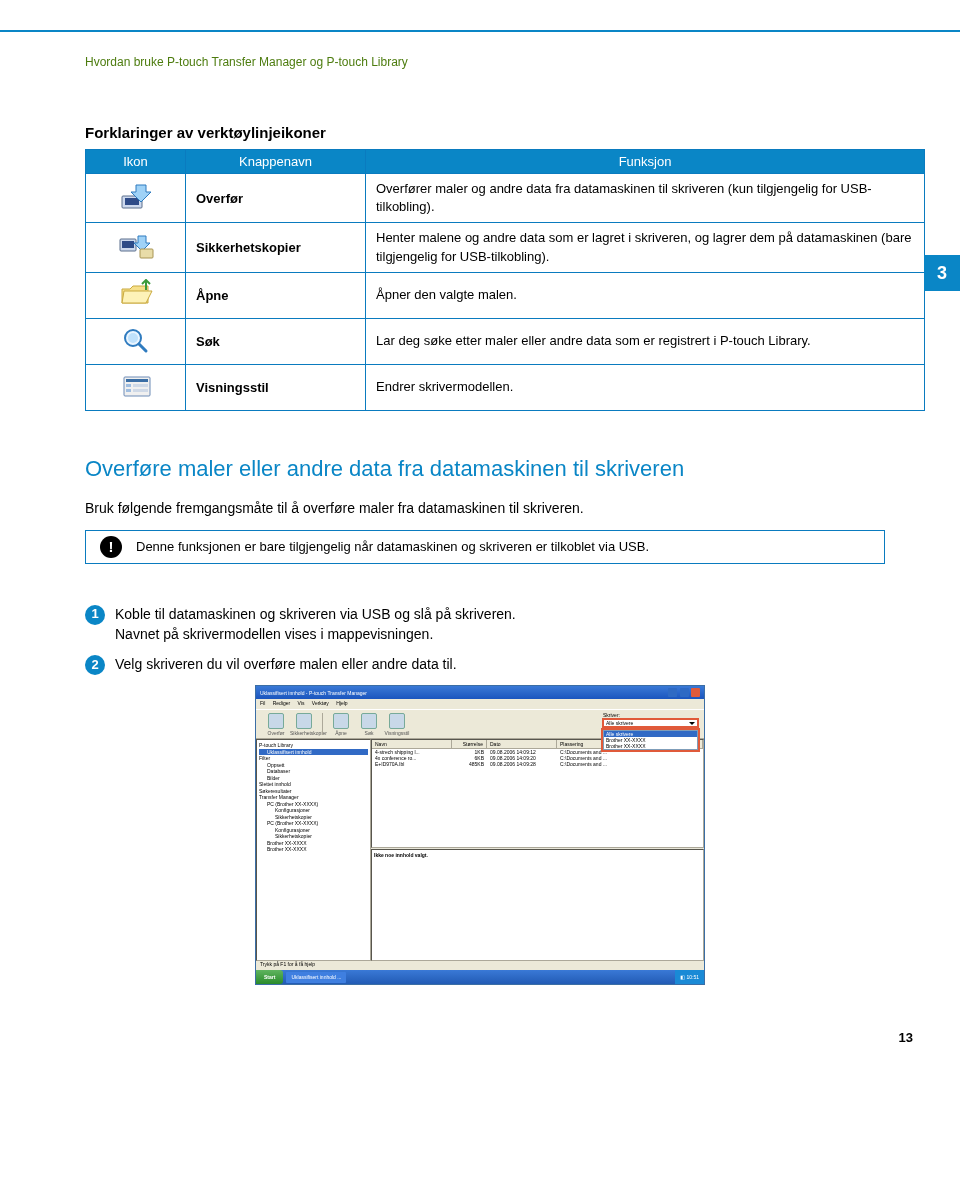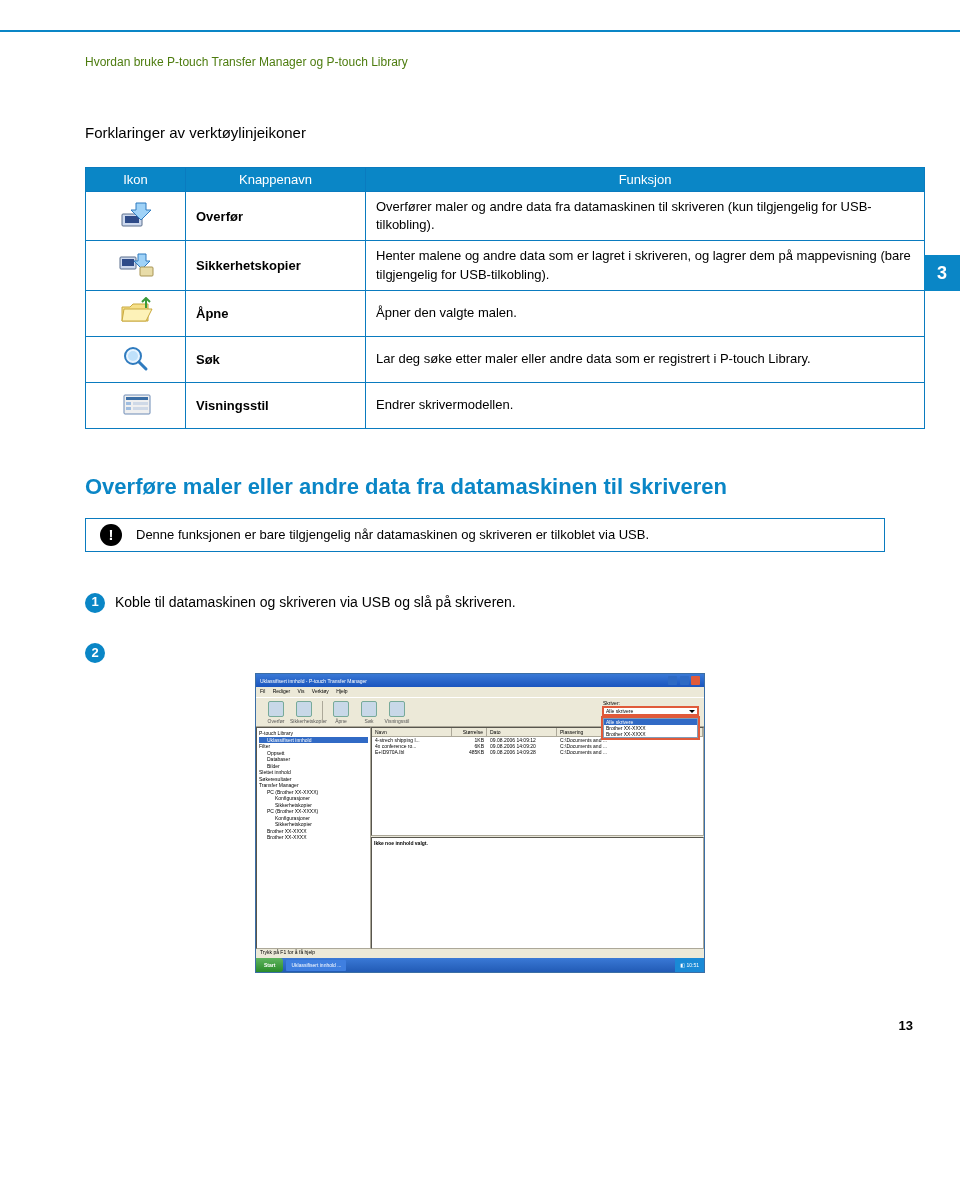--- a/index.html
+++ b/index.html
@@ -21,22 +21,22 @@
     height: 2px;
     background: #0a86c6;
   }
   .breadcrumb {
     font-size: 12px;
     color: #4d7c0f;
     margin-bottom: 55px;
   }
   .subhead {
     font-size: 15px;
-    font-weight: normal;
-    margin-bottom: 26px;
+    font-weight: bold;
+    margin-bottom: 8px;
   }
   .tbl {
     border: 1px solid #0a7bbf;
     border-collapse: collapse;
     width: 840px;
   }
   .tbl th, .tbl td {
     border: 1px solid #0a7bbf;
     padding: 6px 10px;
     vertical-align: middle;
@@ -58,21 +58,21 @@
     top: 255px;
     width: 36px; height: 36px;
     background: #0a86c6;
     color: #fff;
     font-size: 18px;
     font-weight: bold;
     display: flex; align-items: center; justify-content: center;
   }
   .h2 {
     font-size: 22px;
-    font-weight: bold;
+    font-weight: normal;
     color: #0a86c6;
     margin-top: 45px;
     margin-bottom: 18px;
   }
   .body-p {
     font-size: 14px;
     margin-bottom: 14px;
   }
   .note-box {
     border: 1px solid #0a7bbf;
@@ -214,21 +214,21 @@
           <span class="ico">
             <svg viewBox="0 0 40 30">
               <rect x="4" y="8" width="16" height="12" rx="1" fill="#cdd9ee" stroke="#5b6e8c"></rect>
               <rect x="6" y="10" width="12" height="7" fill="#2e4b88"></rect>
               <path d="M22 5 L30 5 L30 12 L34 12 L26 20 L18 12 L22 12 Z" fill="#9fd2f7" stroke="#2f7bbf"></path>
               <rect x="24" y="18" width="13" height="9" rx="1" fill="#e8dca8" stroke="#a89555"></rect>
             </svg>
           </span>
         </td>
         <td class="col-name">Sikkerhetskopier</td>
-        <td class="col-func">Henter malene og andre data som er lagret i skriveren, og lagrer dem på mappevisning (bare tilgjengelig for USB-tilkobling).</td>
+        <td class="col-func">Henter malene og andre data som er lagret i skriveren, og lagrer dem på datamaskinen (bare tilgjengelig for USB-tilkobling).</td>
       </tr>
       <tr>
         <td class="col-icon">
           <span class="ico">
             <svg viewBox="0 0 40 30">
               <path d="M6 10 L14 10 L17 7 L32 7 L32 24 L6 24 Z" fill="#f6e08a" stroke="#c9a93e"></path>
               <path d="M8 12 L36 12 L30 24 L6 24 Z" fill="#fdf2b8" stroke="#c9a93e"></path>
               <path d="M26 5 L30 1 L34 5 M30 1 L30 11" fill="none" stroke="#3a9a3a" stroke-width="2"></path>
             </svg>
           </span>
@@ -263,36 +263,38 @@
           </span>
         </td>
         <td class="col-name">Visningsstil</td>
         <td class="col-func">Endrer skrivermodellen.</td>
       </tr>
     </tbody>
   </table>
 
   <div class="h2">Overføre maler eller andre data fra datamaskinen til skriveren</div>
 
+  <p class="body-p">Bruk følgende fremgangsmåte til å overføre maler fra datamaskinen til skriveren.</p>
 
   <div class="note-box">
     <div class="note-badge">!</div>
     <div>Denne funksjonen er bare tilgjengelig når datamaskinen og skriveren er tilkoblet via USB.</div>
   </div>
 
   <div class="step">
     <div class="step-bullet">1</div>
     <div>
       <span>Koble til datamaskinen og skriveren via USB og slå på skriveren.</span><br>
-      <br>
+      <span>Navnet på skrivermodellen vises i mappevisningen.</span><br>
     </div>
   </div>
 
   <div class="step">
     <div class="step-bullet">2</div>
+    <div>Velg skriveren du vil overføre malen eller andre data til.</div>
   </div>
 
   <div class="shot">
     <div class="shot-titlebar">
       <span>Uklassifisert innhold - P-touch Transfer Manager</span>
       <span class="shot-winbtns">
         <span class="wb-min"></span>
         <span class="wb-max"></span>
         <span class="wb-close"></span>
       </span>

